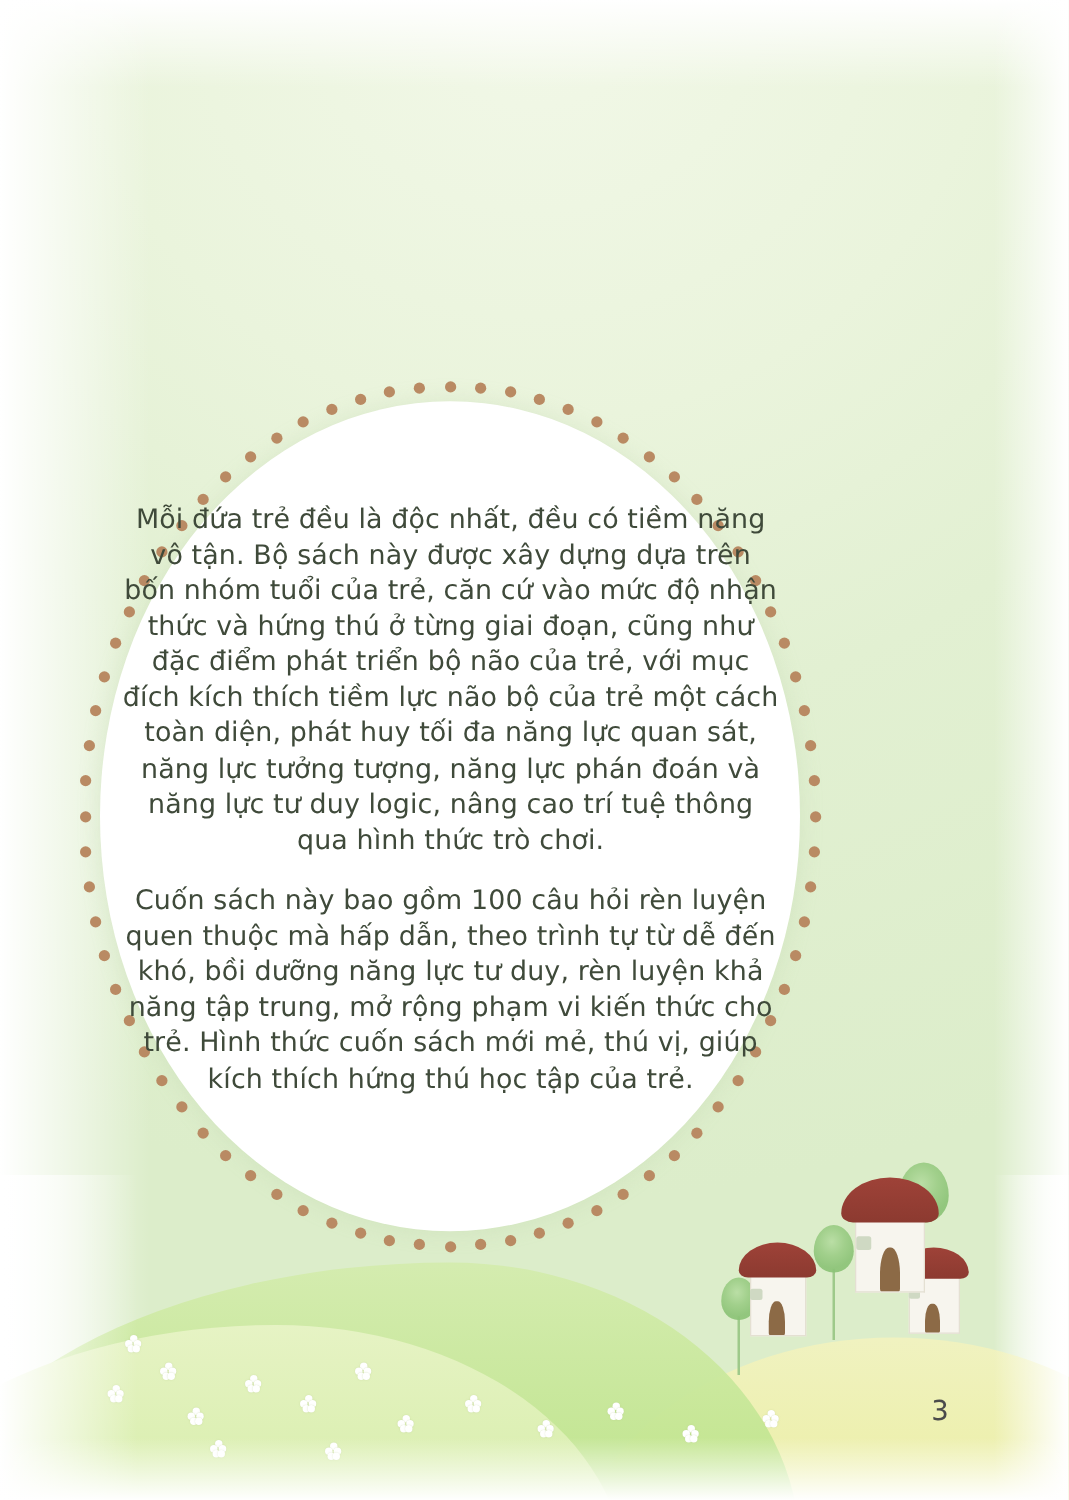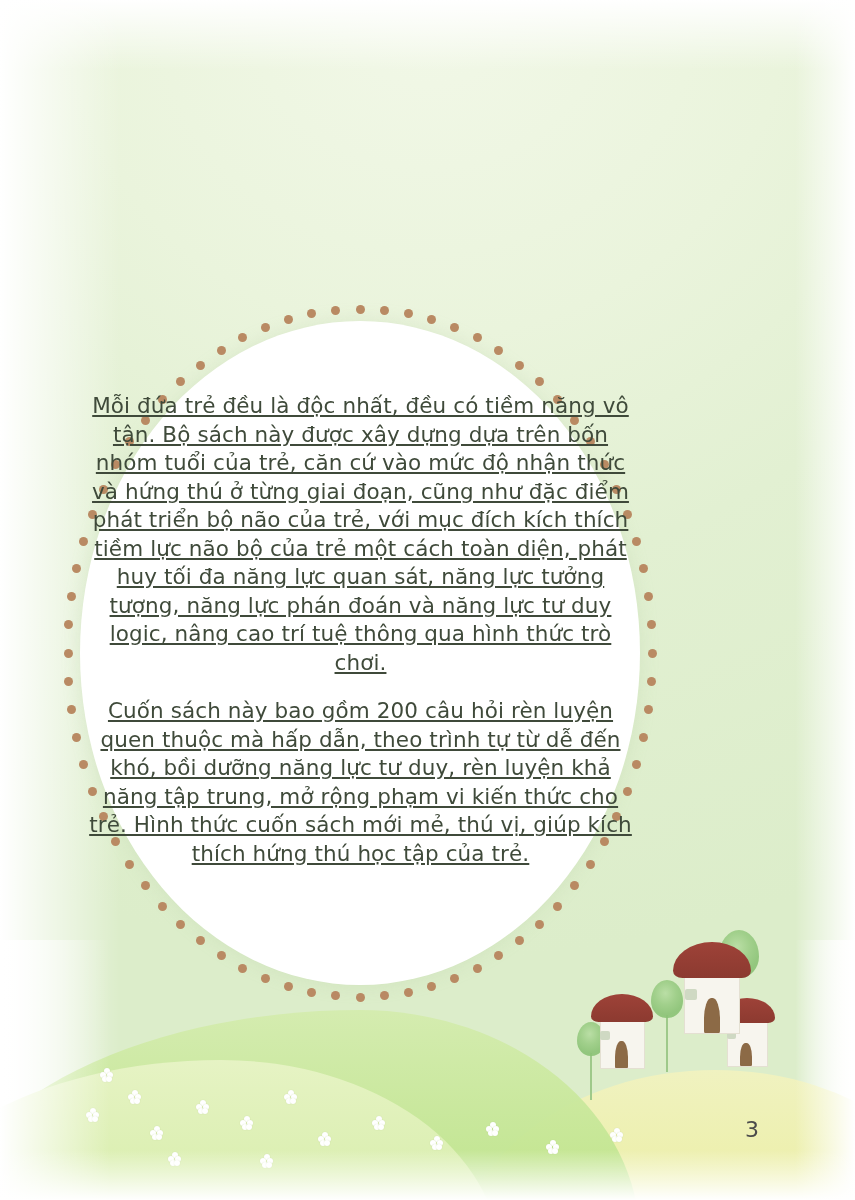--- a/index.html
+++ b/index.html
@@ -259,21 +259,21 @@
     left: 88px;
     top: 392px;
     width: 545px;
     text-align: center;
     color: #3f4a3a;
     font-family: "DejaVu Sans", sans-serif;
     font-size: 21.5px;
     line-height: 28.5px;
     letter-spacing: 0.1px;
   }
-  .para { margin: 0; text-decoration: underline; }
+  .para { margin: 10px; }
   .para + .para { margin-top: 20px; }
 
   
   .page-number {
     position: absolute;
     right: 96px;
     bottom: 58px;
     font-family: "DejaVu Sans", sans-serif;
     font-size: 22px;
     color: #4b4b4b;
@@ -517,18 +517,18 @@
         <div class="dot" style="left: 198.688px; top: 20.1389px;"></div>
         <div class="dot" style="left: 221.818px; top: 12.0263px;"></div>
         <div class="dot" style="left: 245.438px; top: 6.19171px;"></div>
         <div class="dot" style="left: 269.387px; top: 2.67493px;"></div>
       </div>
   </div>
 
 
   <div class="text-block">
     <p class="para">Mỗi đứa trẻ đều là độc nhất, đều có tiềm năng vô tận. Bộ sách này được xây dựng dựa trên bốn nhóm tuổi của trẻ, căn cứ vào mức độ nhận thức và hứng thú ở từng giai đoạn, cũng như đặc điểm phát triển bộ não của trẻ, với mục đích kích thích tiềm lực não bộ của trẻ một cách toàn diện, phát huy tối đa năng lực quan sát, năng lực tưởng tượng, năng lực phán đoán và năng lực tư duy logic, nâng cao trí tuệ thông qua hình thức trò chơi.</p>
-    <p class="para">Cuốn sách này bao gồm 200 câu hỏi rèn luyện quen thuộc mà hấp dẫn, theo trình tự từ dễ đến khó, bồi dưỡng năng lực tư duy, rèn luyện khả năng tập trung, mở rộng phạm vi kiến thức cho trẻ. Hình thức cuốn sách mới mẻ, thú vị, giúp kích thích hứng thú học tập của trẻ.</p>
+    <p class="para">Cuốn sách này bao gồm 100 câu hỏi rèn luyện quen thuộc mà hấp dẫn, theo trình tự từ dễ đến khó, bồi dưỡng năng lực tư duy, rèn luyện khả năng tập trung, mở rộng phạm vi kiến thức cho trẻ. Hình thức cuốn sách mới mẻ, thú vị, giúp kích thích hứng thú học tập của trẻ.</p>
   </div>
 
   <div class="page-number">3</div>
 
 </div>
 
 </body></html>

